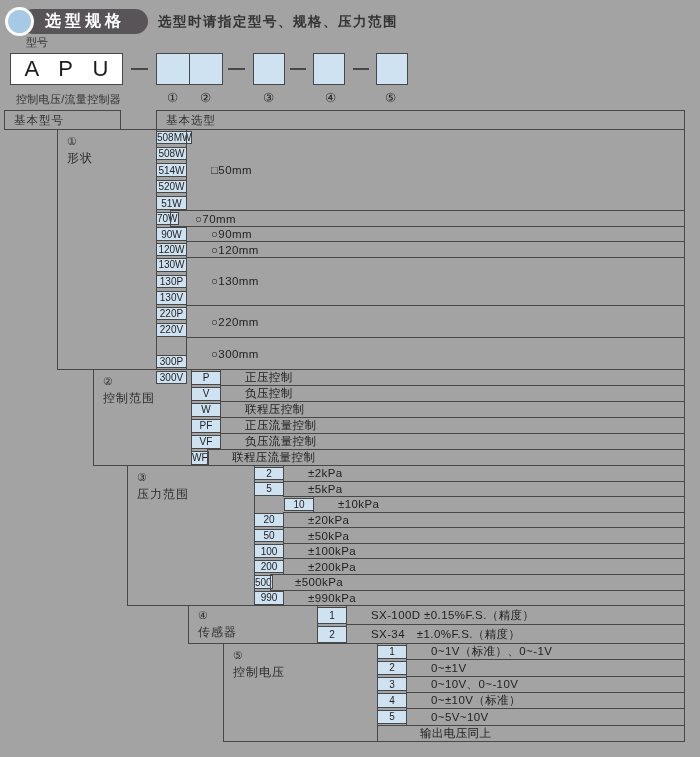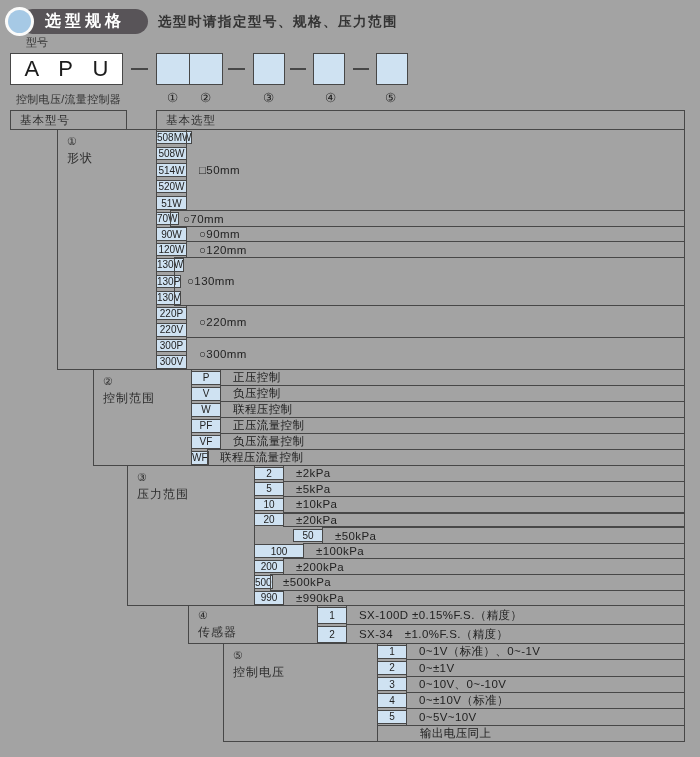--- a/index.html
+++ b/index.html
@@ -32,21 +32,21 @@
   .sec-num{font-size:11px;line-height:1.45;}
   .sec-name{font-size:12px;line-height:1.45;letter-spacing:1px;}
   .sec-rows{flex:1;display:flex;flex-direction:column;margin-left:-1px;}
   .grp{display:flex;flex-basis:0;min-height:0;}
   .grp + .grp{margin-top:-1px;}
   .codes{display:flex;flex-direction:column;flex-shrink:0;}
   .cw{flex:1;display:flex;box-sizing:border-box;padding:1.5px 0;}
   .cc{flex:1;background:#cfe2f2;border:1px solid #474747;display:flex;align-items:center;justify-content:center;
     font-size:10px;color:#222;}
   .desc{flex:1;border:1px solid #474747;margin-left:-1px;box-sizing:border-box;display:flex;align-items:center;
-    padding-left:12px;font-size:11.5px;letter-spacing:0.4px;color:#222;}
+    padding-left:24px;font-size:11.5px;letter-spacing:0.4px;color:#222;}
   .desc.full{margin-left:0;padding-left:42px;}
 </style>
 </head>
 <body>
 
 <div class="page">
 
   <span class="circle"></span>
   <div class="badge">
     <span>选型规格</span>
@@ -67,21 +67,21 @@
   <div class="dash" style="left:353px;width:16px;"></div>
   <div class="mbox" style="left:376px;width:32px;"></div>
 
   <span class="pos-num" style="left:167px;">①</span>
   <span class="pos-num" style="left:200px;">②</span>
   <span class="pos-num" style="left:263px;">③</span>
   <span class="pos-num" style="left:325px;">④</span>
   <span class="pos-num" style="left:385px;">⑤</span>
   <div class="caption">控制电压/流量控制器</div>
 
-  <div class="hcell" style="left:10px;width:117px;text-align:center;">基本型号</div>
+  <div class="hcell" style="left:4px;width:117px;text-align:center;">基本型号</div>
   <div class="hcell" style="left:156px;width:529px;">基本选型</div>
 
   <div class="sec" style="left:57px;top:129px;width:628px;height:241px;">
     <div class="sec-label" style="width:100px;">
       <div class="sec-num">①</div>
       <div class="sec-name">形状</div>
     </div>
     <div class="sec-rows">
       <div class="grp" style="flex-grow:5;">
         <div class="codes" style="width:31px;">
@@ -121,21 +121,21 @@
       </div>
       <div class="grp" style="flex-grow:1;">
         <div class="codes" style="width:31px;">
           <div class="cw">
               <div class="cc">120W</div>
             </div>
         </div>
         <div class="desc">○120mm</div>
       </div>
       <div class="grp" style="flex-grow:3;">
-        <div class="codes" style="width:19px;">
+        <div class="codes" style="width:31px;">
           <div class="cw">
               <div class="cc">130W</div>
             </div>
           <div class="cw">
               <div class="cc">130P</div>
             </div>
           <div class="cw">
               <div class="cc">130V</div>
             </div>
         </div>
@@ -146,21 +146,21 @@
           <div class="cw">
               <div class="cc">220P</div>
             </div>
           <div class="cw">
               <div class="cc">220V</div>
             </div>
         </div>
         <div class="desc">○220mm</div>
       </div>
       <div class="grp" style="flex-grow:2;">
-        <div class="codes" style="width:31px;">
+        <div class="codes" style="width:31px;margin-top:16px;">
           <div class="cw">
               <div class="cc">300P</div>
             </div>
           <div class="cw">
               <div class="cc">300V</div>
             </div>
         </div>
         <div class="desc">○300mm</div>
       </div>
     </div>
@@ -239,45 +239,45 @@
       </div>
       <div class="grp" style="flex-grow:1;">
         <div class="codes" style="width:30px;">
             <div class="cw">
               <div class="cc">5</div>
             </div>
           </div>
         <div class="desc">±5kPa</div>
       </div>
       <div class="grp" style="flex-grow:1;">
-        <div class="codes" style="width:30px;">
+        <div class="codes" style="width:30px;margin-left:30px;">
             <div class="cw">
               <div class="cc">10</div>
             </div>
           </div>
         <div class="desc">±10kPa</div>
       </div>
-      <div class="grp" style="flex-grow:1;align-items:center;">
+      <div class="grp" style="flex-grow:1;">
         <div class="codes" style="width:30px;">
             <div class="cw">
               <div class="cc">20</div>
             </div>
           </div>
         <div class="desc">±20kPa</div>
       </div>
       <div class="grp" style="flex-grow:1;">
-        <div class="codes" style="width:30px;padding-left:39px;">
+        <div class="codes" style="width:30px;">
             <div class="cw">
               <div class="cc">50</div>
             </div>
           </div>
         <div class="desc">±50kPa</div>
       </div>
       <div class="grp" style="flex-grow:1;">
-        <div class="codes" style="width:50px;">
+        <div class="codes" style="width:30px;">
             <div class="cw">
               <div class="cc">100</div>
             </div>
           </div>
         <div class="desc">±100kPa</div>
       </div>
       <div class="grp" style="flex-grow:1;">
         <div class="codes" style="width:30px;">
             <div class="cw">
               <div class="cc">200</div>

